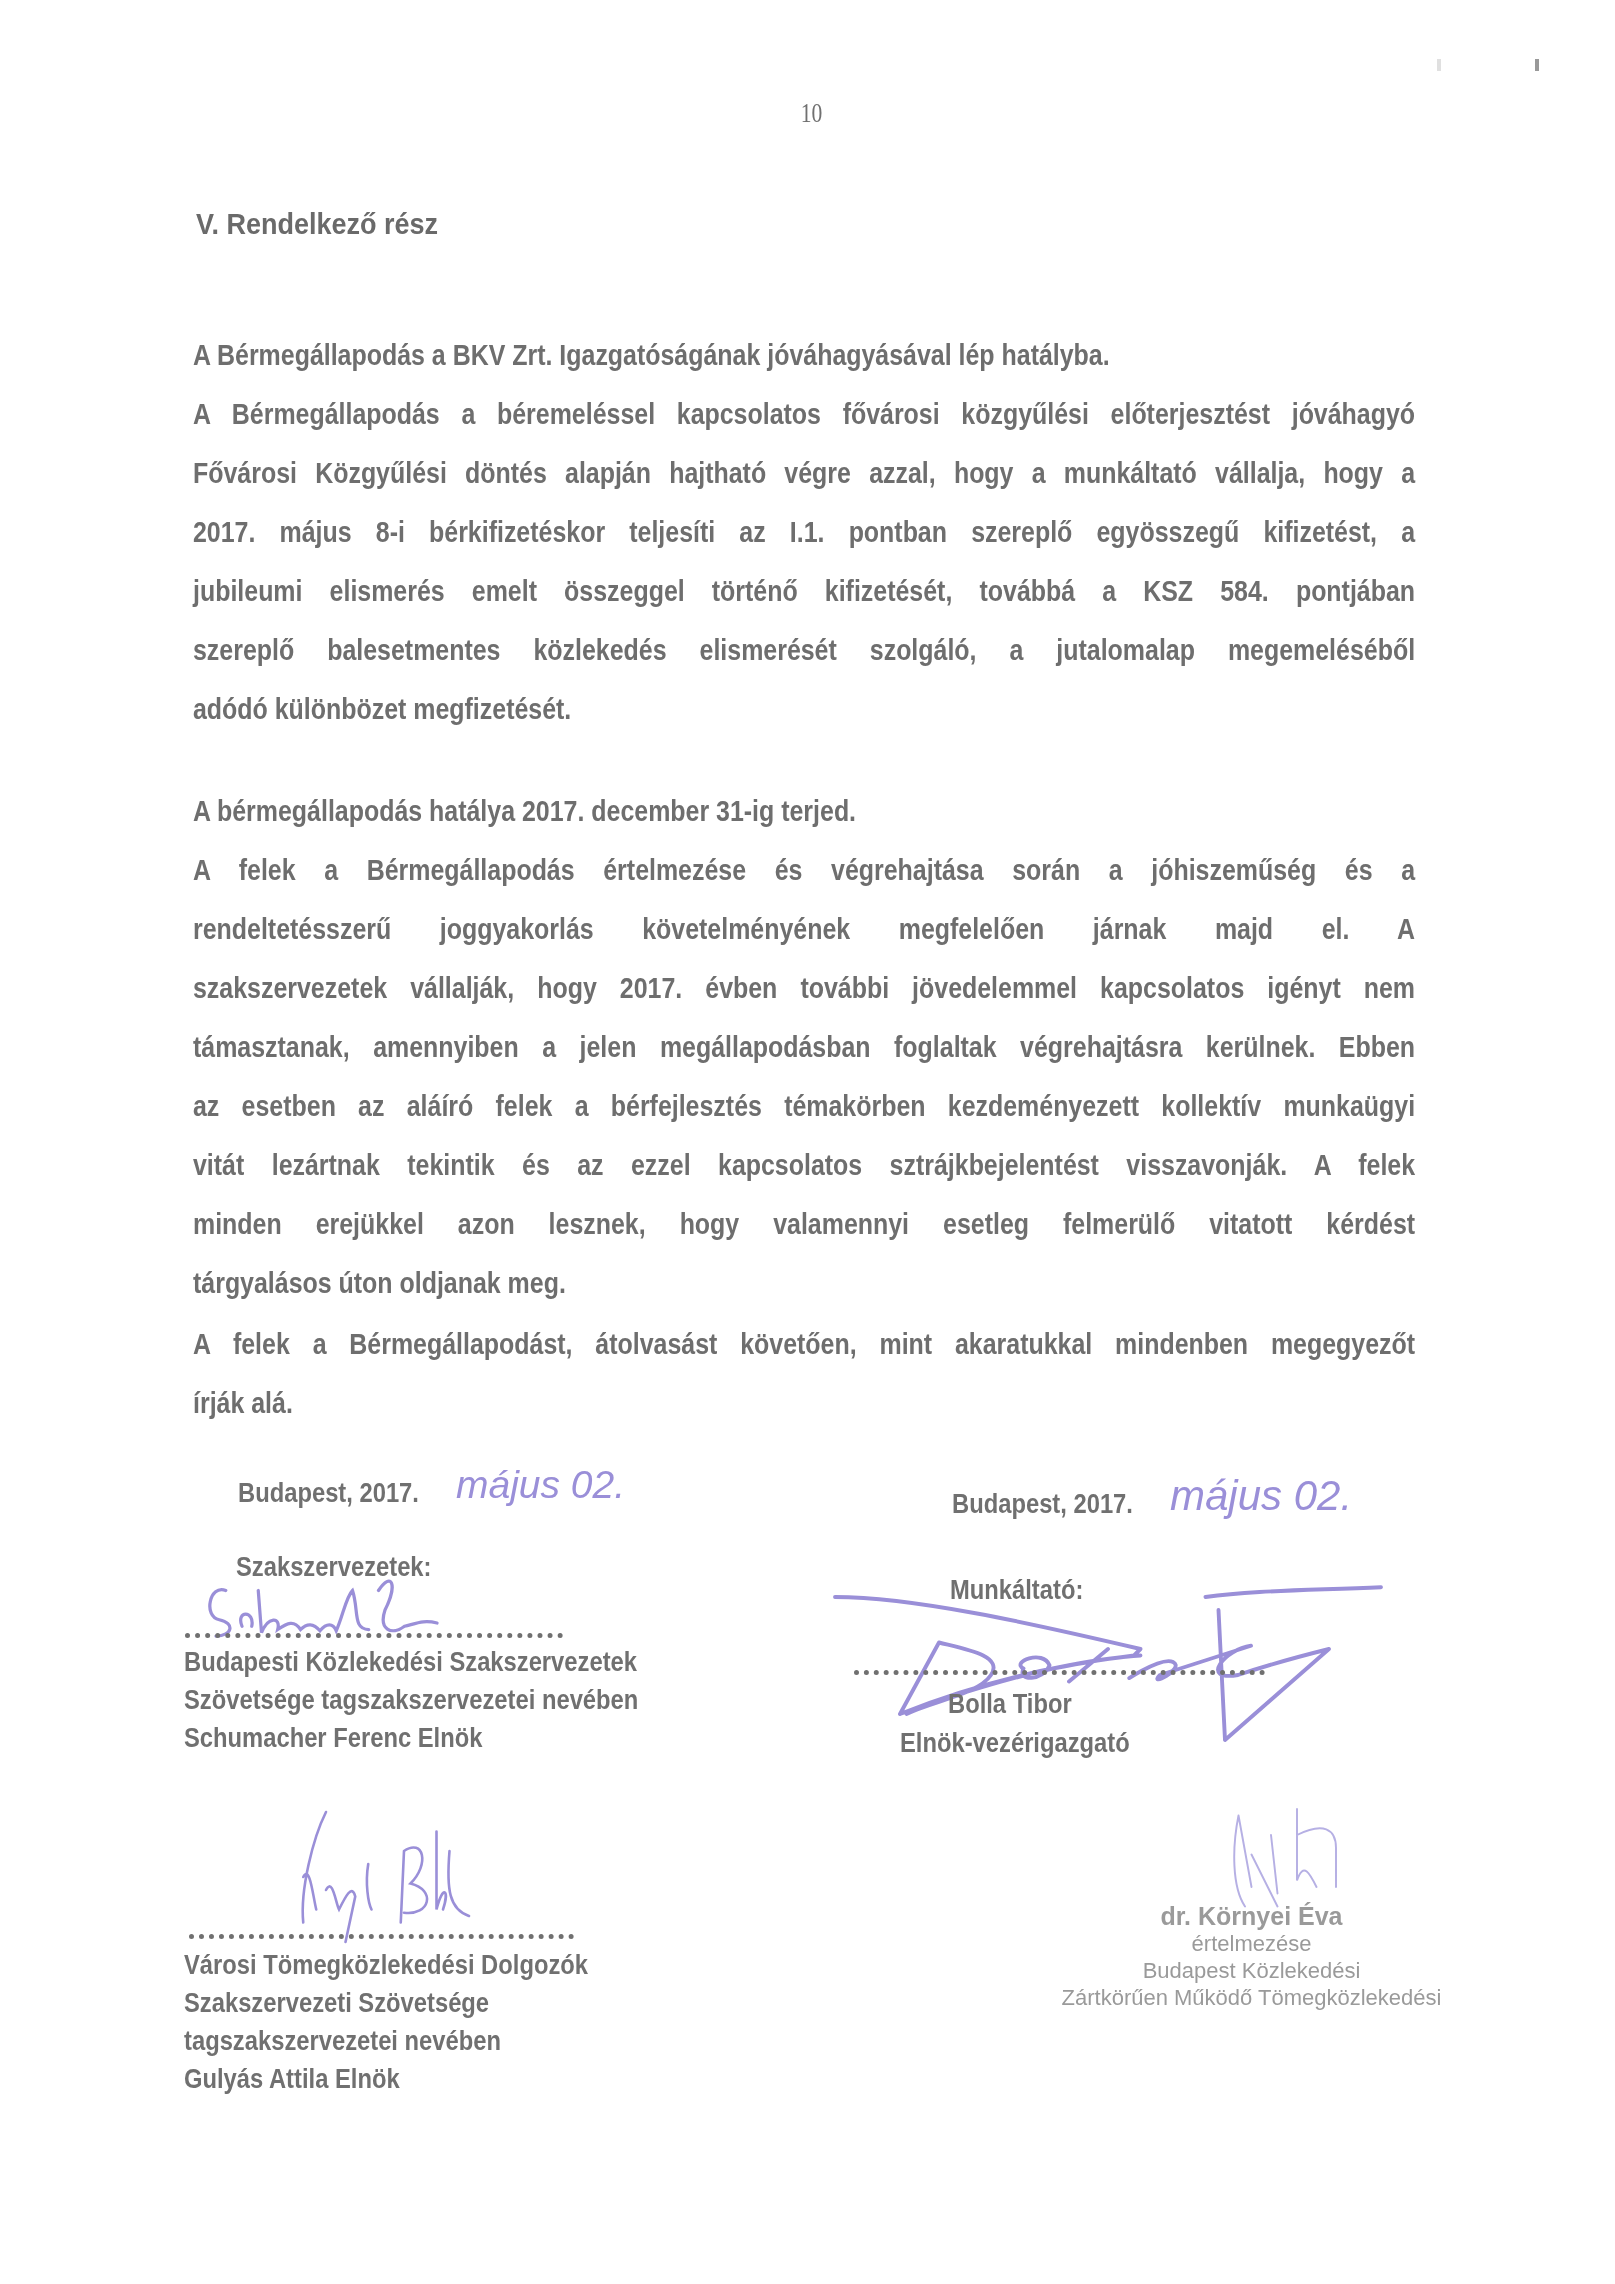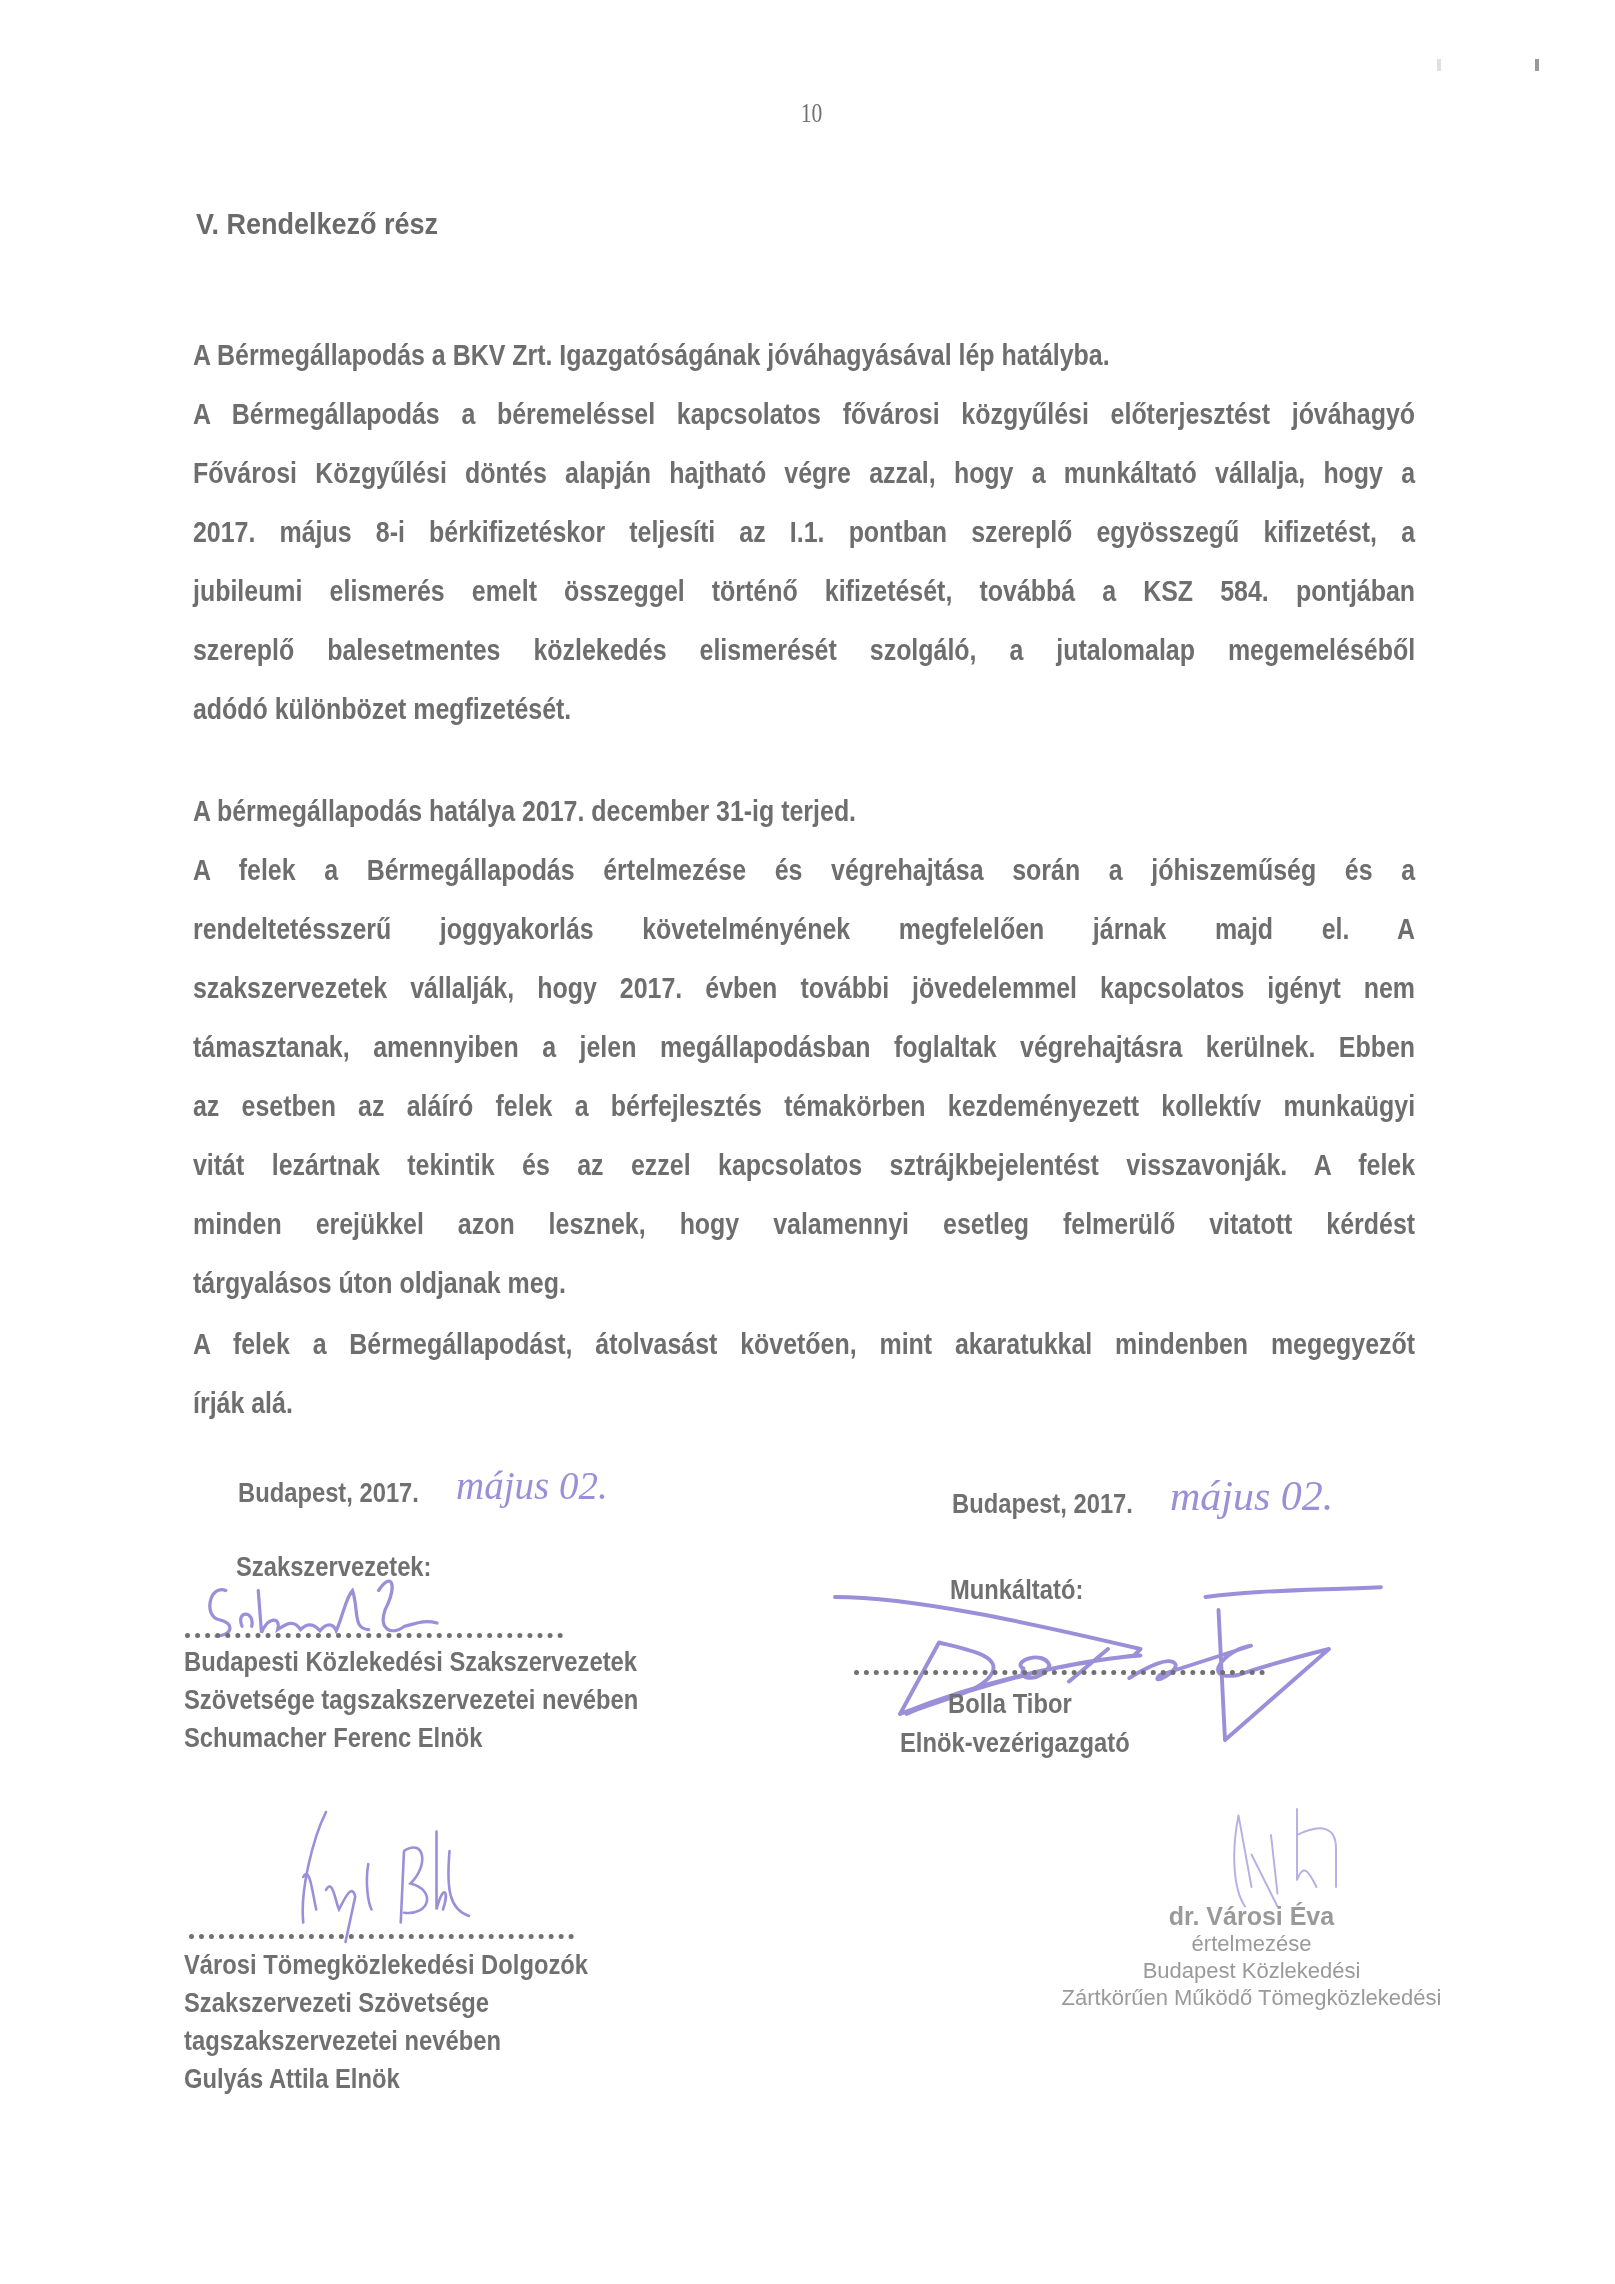--- a/index.html
+++ b/index.html
@@ -5,21 +5,21 @@
   html, body { margin:0; padding:0; background:#ffffff; }
   body { width:1616px; height:2284px; position:relative; overflow:hidden; }
   .page { position:absolute; left:0; top:0; width:1369px; height:2284px; background:#fff; }
   .page-num { position:absolute; left:798px; top:98px; font-family:"Liberation Serif", serif; font-size:27px; color:#707070; transform:scaleX(0.8); }
   .heading { position:absolute; left:196px; top:207px; font-family:"Liberation Sans", sans-serif; font-weight:bold; font-size:30px; color:#6a6a6a; transform:scaleX(0.9); transform-origin:left; }
   .para { position:absolute; left:193px; width:1225px; font-family:"Liberation Sans", sans-serif; font-weight:bold; font-size:29px; color:#6e6e6e; transform:scaleX(0.86); transform-origin:left top; }
   .line { display:block; height:59px; line-height:59px; white-space:nowrap; }
   .line.justify { text-align:justify; text-align-last:justify; width:1421px; }
   .line.left { text-align:left; }
   .sig-text { position:absolute; font-family:"Liberation Sans", sans-serif; font-weight:bold; font-size:27px; color:#707070; line-height:38px; white-space:nowrap; transform:scaleX(0.88); transform-origin:left top; }
-  .hand { position:absolute; font-family:Liberation Serif, serif; font-style:italic; color:#9a8fd8; font-size:37px; white-space:nowrap; }
+  .hand { position:absolute; font-family:Liberation Sans, sans-serif; font-style:italic; color:#9a8fd8; font-size:37px; white-space:nowrap; }
   .dots { position:absolute; height:5.2px; border-bottom:5.2px dotted #707070; }
   .stamp { position:absolute; font-family:"Liberation Sans", sans-serif; color:#9a9a9a; text-align:center; white-space:nowrap; }
   .stamp .l { display:block; font-size:22px; line-height:27px; }
   .stamp .b { font-weight:bold; }
   svg.sig { position:absolute; overflow:visible; }
   .corner { position:absolute; top:59px; width:3.9px; height:11.7px; background:#999; }
 </style>
 </head>
 <body>
 
@@ -102,20 +102,20 @@
   </svg>
   <div class="dots" style="left:854px;top:1665px;width:411px;"></div>
 
   <div class="sig-text" style="left:948px;top:1685px;">Bolla Tibor</div>
   <div class="sig-text" style="left:900px;top:1724px;">Elnök-vezérigazgató</div>
 
   <svg class="sig" style="left:1232px;top:1809px;" width="130" height="104" viewBox="0 0 200 160">
     <path d="M10 10 L30 120 M10 10 C0 60, 0 120, 20 150 M30 70 L70 150 M60 40 L70 130 M100 0 L100 110 C110 80, 120 100, 130 120 M100 40 C140 20, 160 30, 160 60 L160 120" fill="none" stroke="#b6b0e4" stroke-width="3" stroke-linecap="round"></path>
   </svg>
   <div class="stamp" style="left:1056px;top:1903px;width:391px;">
-    <span class="l b" style="font-size:25px;">dr. Városi Éva</span>
+    <span class="l b" style="font-size:25px;">dr. Környei Éva</span>
     <span class="l">értelmezése</span>
     <span class="l">Budapest Közlekedési</span>
     <span class="l">Zártkörűen Működő Tömegközlekedési</span>
   </div>
 
 </div>
 
 
 </body></html>

